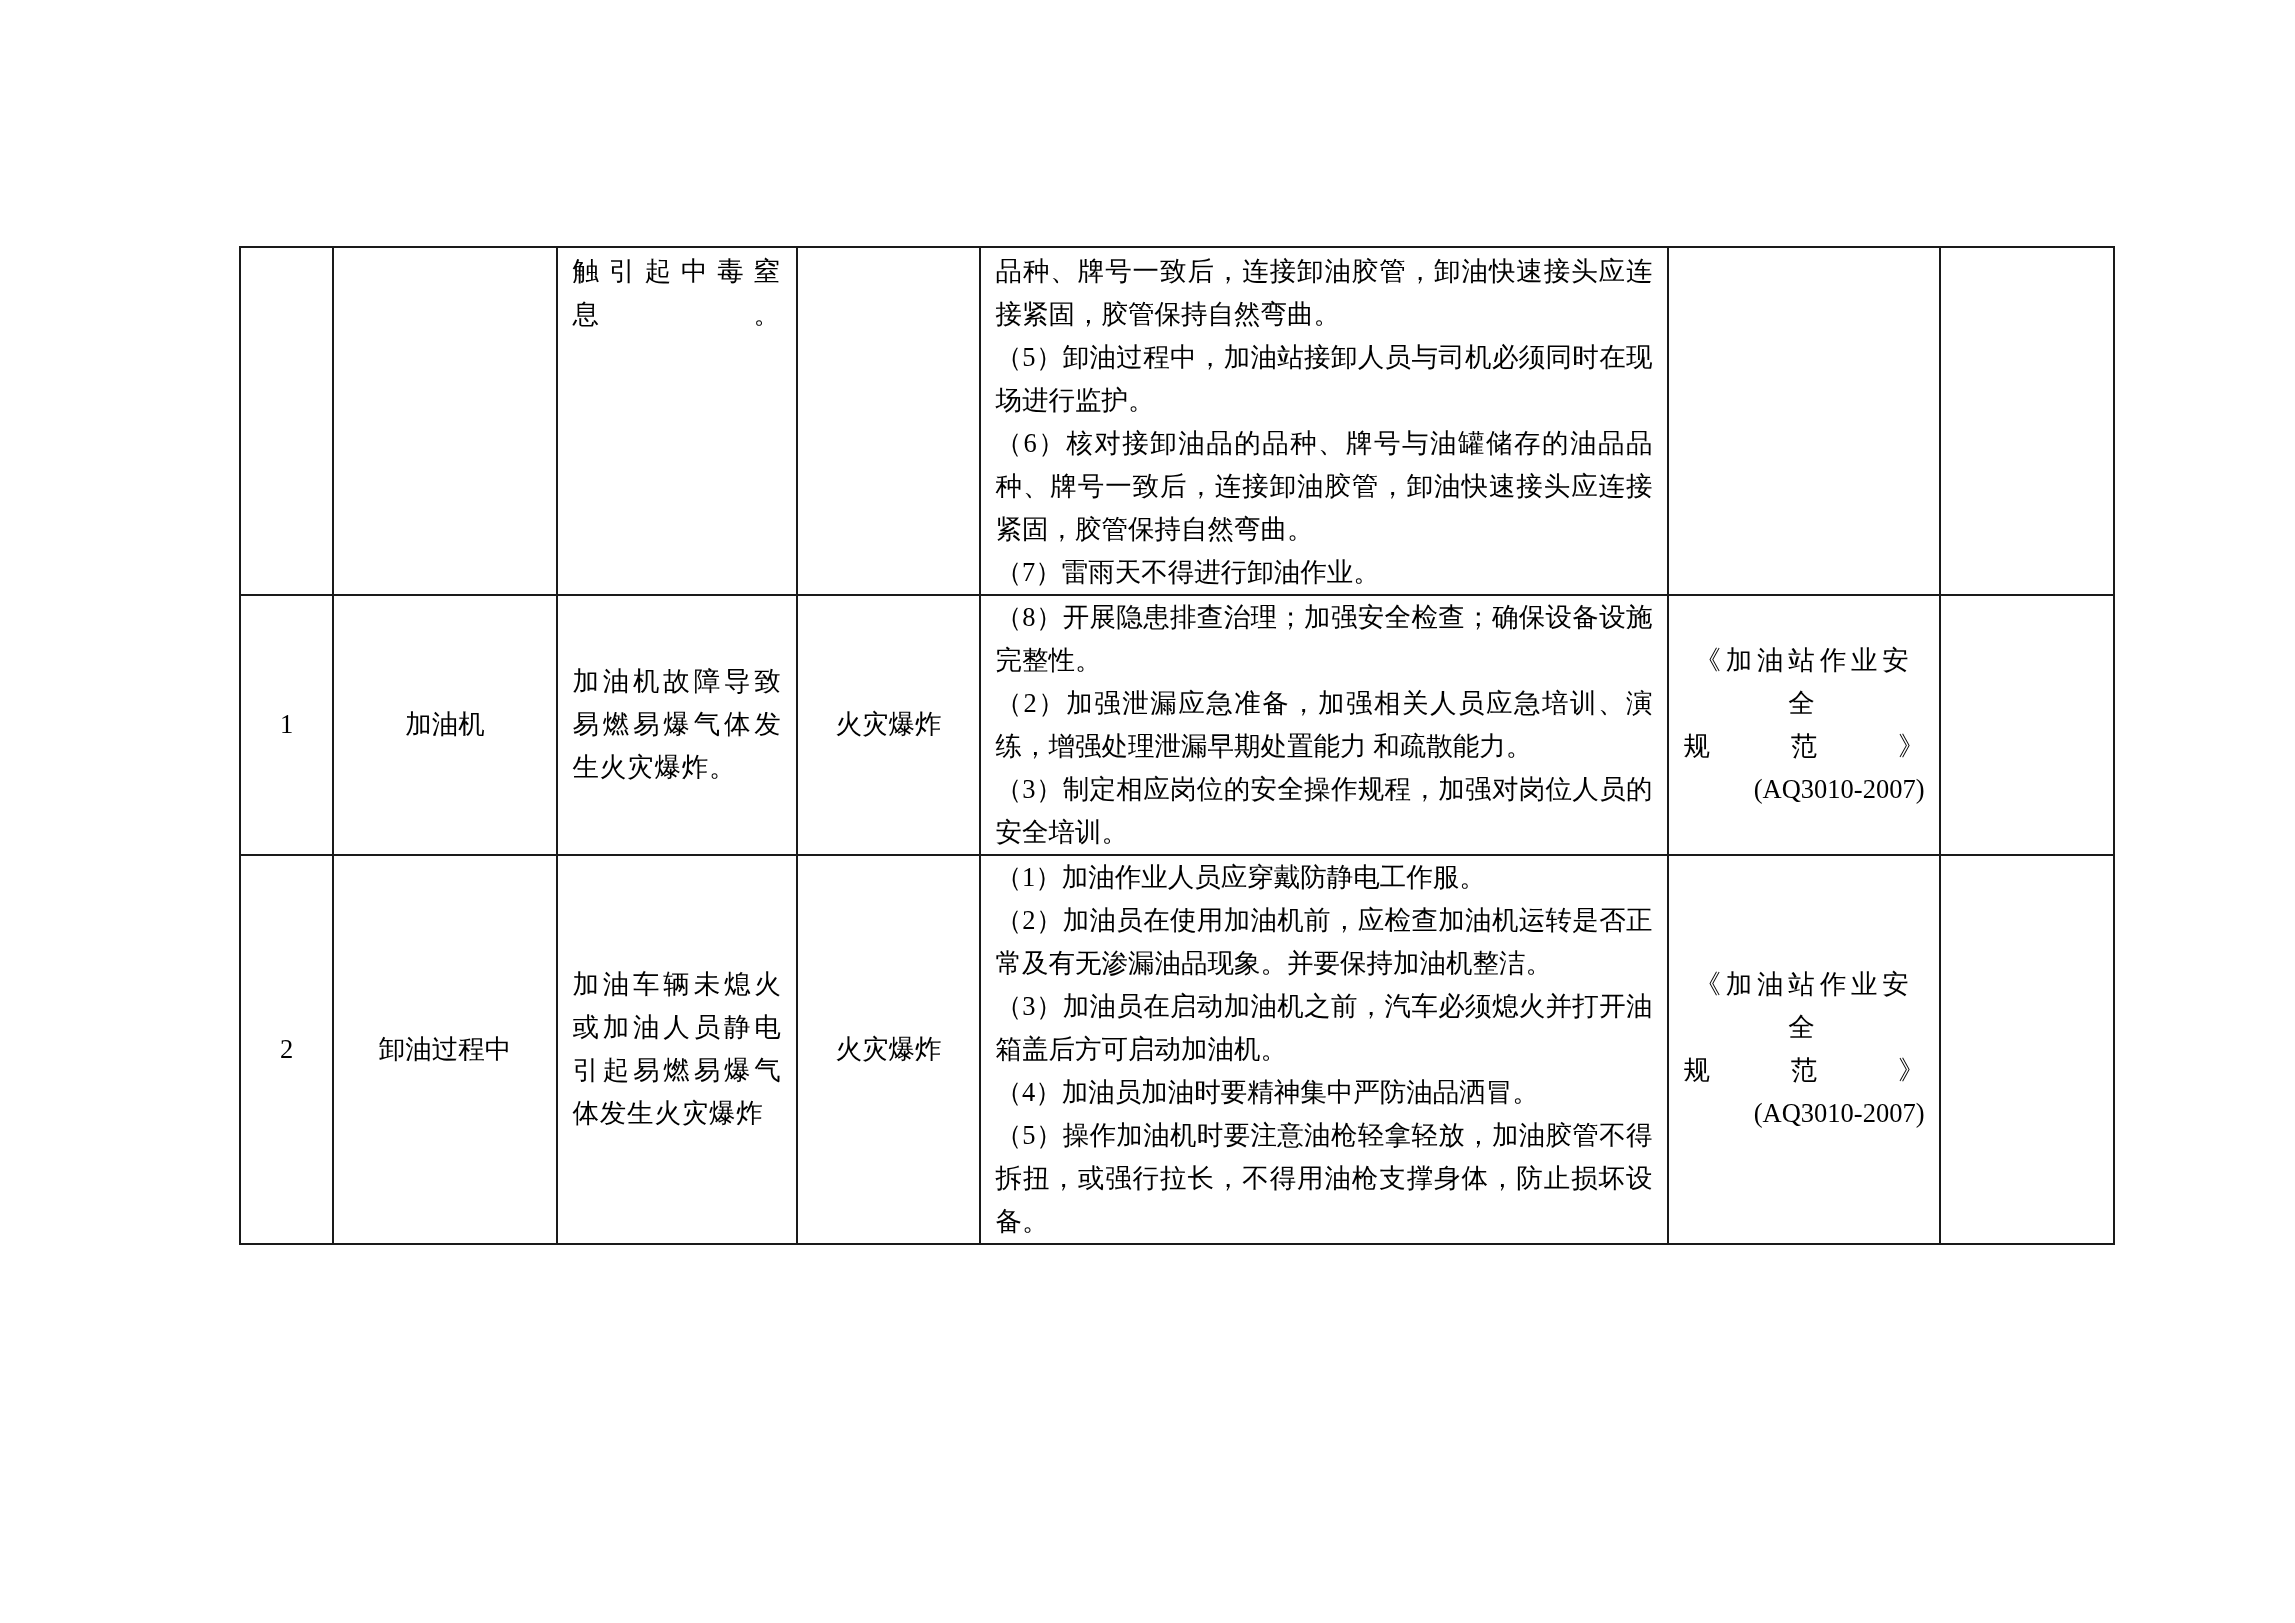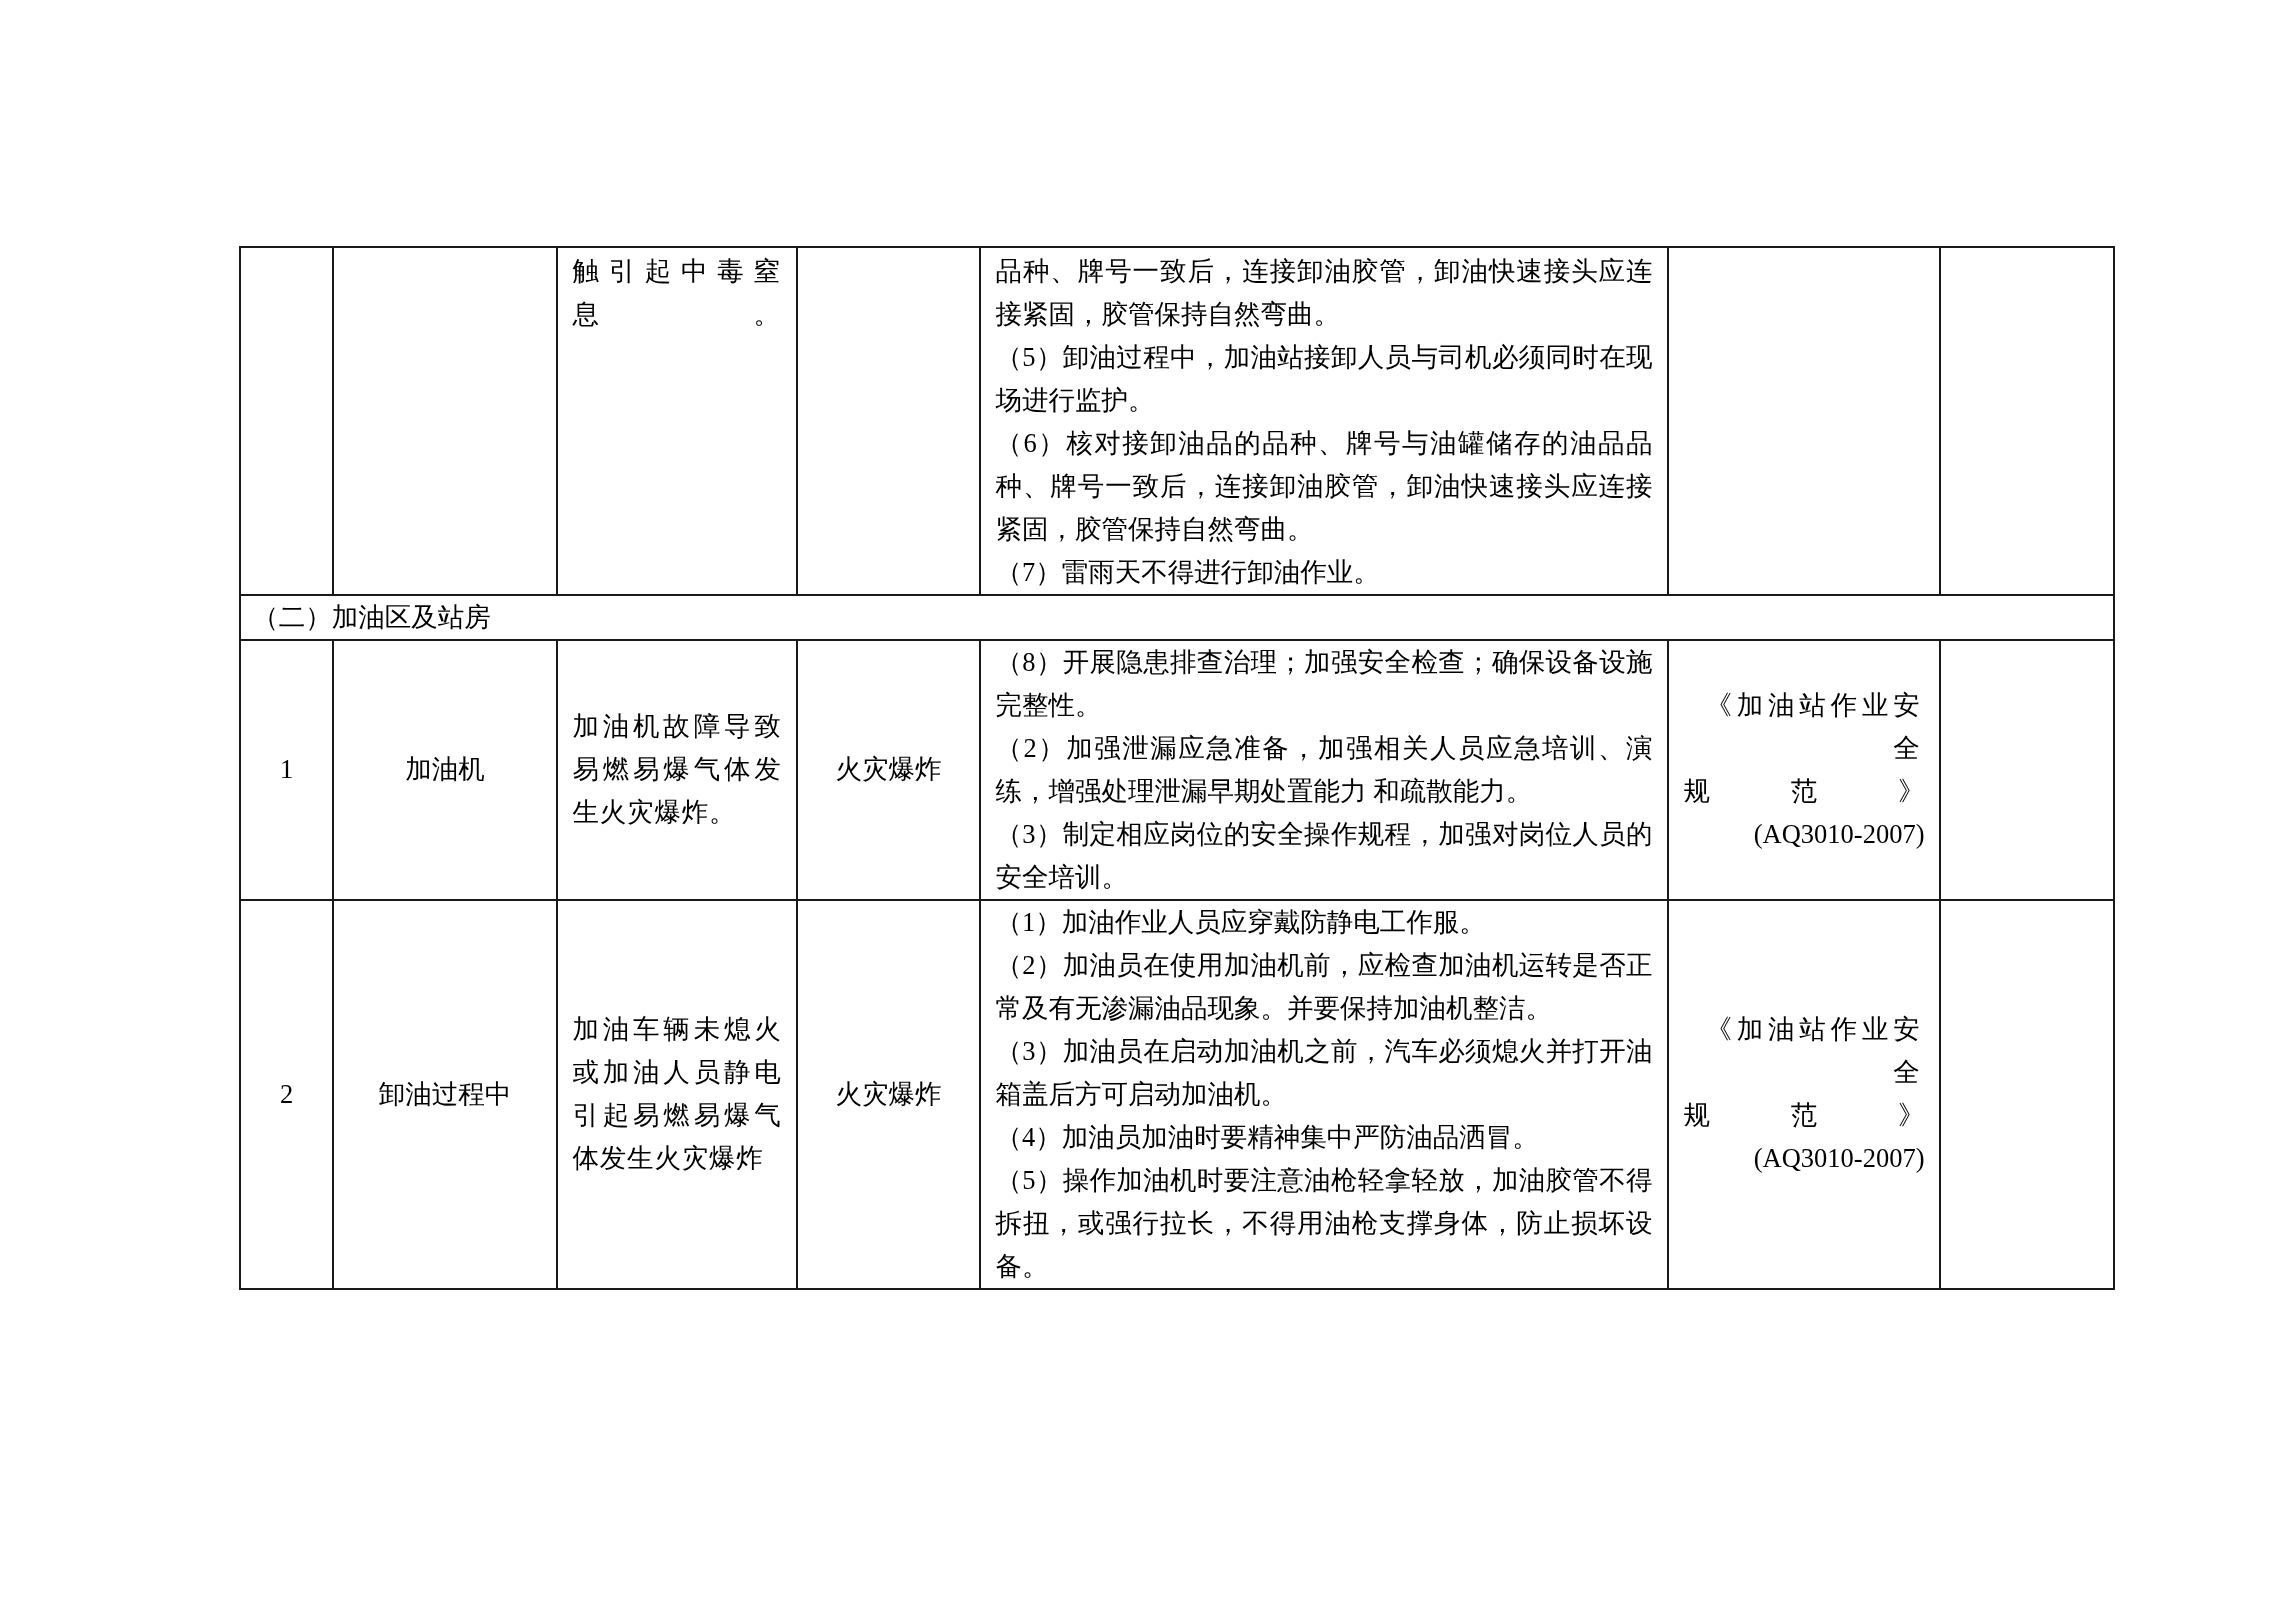--- a/index.html
+++ b/index.html
@@ -53,21 +53,21 @@
     .spread {
       text-align: justify;
       text-align-last: justify;
       letter-spacing: 1.6px;
     }
     .measure-line { display: block; }
     .section-title {
       font-size: 26.5px;
       padding-left: 11.3px !important;
     }
-    .basis-line1 { display: block; text-align: right; letter-spacing: 4.8px; }
+    .basis-line1 { display: block; text-align: center; letter-spacing: 4.8px; }
     .basis-line2 {
       display: block;
       text-align: justify;
       text-align-last: justify;
     }
     .basis-line3 { display: block; text-align: right; }
     .hazard-text {
       text-align: justify;
       text-align-last: left;
       letter-spacing: 0.8px;
@@ -97,23 +97,20 @@
     <td class="cell-top justify">
       <span class="measure-line">品种、牌号一致后，连接卸油胶管，卸油快速接头应连接紧固，胶管保持自然弯曲。</span>
       <span class="measure-line">（5）卸油过程中，加油站接卸人员与司机必须同时在现场进行监护。</span>
       <span class="measure-line">（6）核对接卸油品的品种、牌号与油罐储存的油品品种、牌号一致后，连接卸油胶管，卸油快速接头应连接紧固，胶管保持自然弯曲。</span>
       <span class="measure-line">（7）雷雨天不得进行卸油作业。</span>
     </td>
     <td></td>
     <td></td>
   </tr>
 
-  <tr class="row-section">
-    <td colspan="7" class="section-title">（二）加油区及站房</td>
-  </tr>
 
   <tr class="row-1">
     <td class="center">1</td>
     <td class="center">加油机</td>
     <td class="hazard-text">加油机故障导致易燃易爆气体发生火灾爆炸。</td>
     <td class="center">火灾爆炸</td>
     <td class="justify">
       <span class="measure-line">（8）开展隐患排查治理；加强安全检查；确保设备设施完整性。</span>
       <span class="measure-line">（2）加强泄漏应急准备，加强相关人员应急培训、演练，增强处理泄漏早期处置能力 和疏散能力。</span>
       <span class="measure-line">（3）制定相应岗位的安全操作规程，加强对岗位人员的安全培训。</span>

